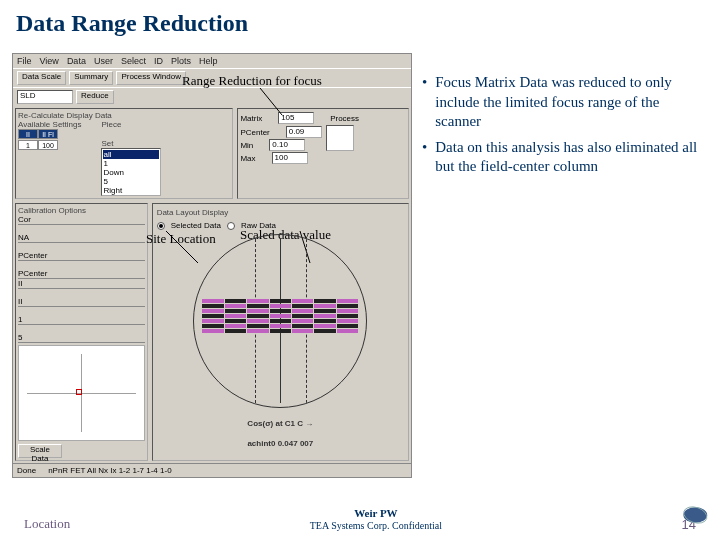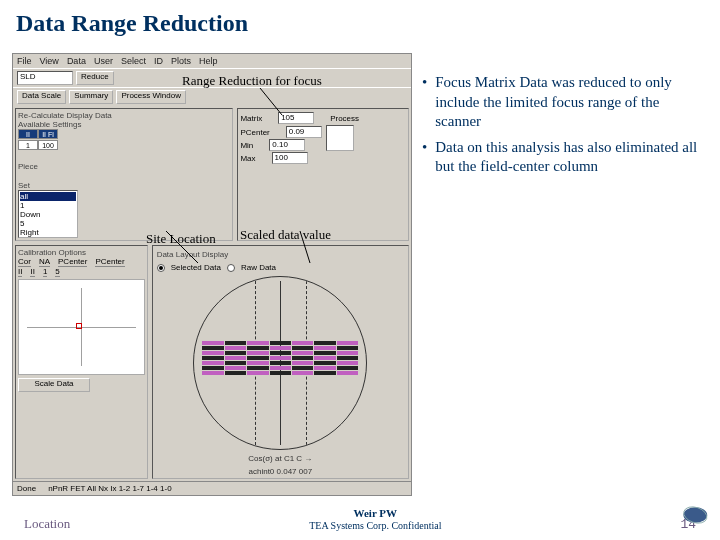--- a/index.html
+++ b/index.html
@@ -26,51 +26,51 @@
   .tiny-cell.dark { background: #153a7a; color: #fff; }
   .list { border: 1px inset #aaa; background: #fff; height: 48px; width: 60px; font-size: 8px; padding: 1px; }
   .list-item.sel { background: #0a246a; color: #fff; }
   .num-field { display: flex; gap: 16px; align-items: center; font-size: 8px; margin: 1px 0; }
   .num-input { border: 1px inset #aaa; background: #fff; width: 36px; height: 12px; font-size: 8px; padding: 0 2px; }
   .processbox { border: 1px inset #aaa; background: #fff; width: 28px; height: 26px; }
   .radio-row { display: flex; gap: 6px; font-size: 8px; align-items: center; padding: 2px; }
   .radio { width: 8px; height: 8px; border: 1px solid #555; border-radius: 50%; background: #fff; display: inline-block; position: relative; }
   .radio.on::after { content: ""; position: absolute; width: 4px; height: 4px; background: #000; border-radius: 50%; left: 1px; top: 1px; }
   .calib-panel { border: 1px inset #aaa; margin: 2px; padding: 2px; }
-  .calib-header { display: flex; gap: 8px; font-size: 8px; }
+  .calib-header { display: flex; gap: 8px; font-size: 8px; flex-direction: column; }
   .calib-header span { border-bottom: 1px solid #888; }
   .plot-area { border: 1px solid #aaa; background: #fff; margin-top: 2px; position: relative; height: 96px; }
   .plot-area .cross-h { position: absolute; left: 8px; right: 8px; top: 50%; height: 1px; background: #a0a0a0; }
   .plot-area .cross-v { position: absolute; top: 8px; bottom: 8px; left: 50%; width: 1px; background: #a0a0a0; }
   .plot-area .marker { position: absolute; width: 6px; height: 6px; border: 1px solid #c00; left: 46%; top: 46%; }
   .wafer-panel { border: 1px inset #aaa; margin: 2px; padding: 2px; }
   .wafer { position: relative; width: 174px; height: 174px; margin: 2px auto; }
   .wafer-circle { width: 174px; height: 174px; border: 1px solid #333; border-radius: 50%; position: relative; overflow: hidden; }
   .wafer-vline { position: absolute; width: 1px; background: #333; top: 4px; bottom: 4px; }
   .wafer-bars { position: absolute; left: 8px; right: 8px; top: 64px; bottom: 64px; display: flex; flex-direction: column; gap: 1px; }
   .bar { height: 4px; display: flex; gap: 1px; }
   .seg { flex: 1; }
   .seg.m { background: #c060c0; }
   .seg.k { background: #222; }
-  .wafer-caption { font-size: 8px; text-align: center; color: #333; margin-top: 4px; }
+  .wafer-caption { font-size: 8px; text-align: center; color: #333; margin-top: 11px; font-weight: bold; }
   .statusbar { border-top: 1px solid #888; background: #d4d0c8; font-size: 8px; padding: 2px 4px; display: flex; gap: 12px; }
 
   .annot { position: absolute; font-family: "Times New Roman", serif; color: #000; font-size: 13px; }
   .annot-line { stroke: #000; stroke-width: 1; fill: none; }
   svg.overlay { position: absolute; left: 0; top: 0; pointer-events: none; }
 
   .bullets { list-style: none; font-size: 15px; color: #003060; line-height: 1.3; }
   .bullets li { display: flex; margin-bottom: 6px; }
   .bullets li::before { content: "•"; margin-right: 8px; }
 
   .footer { position: absolute; bottom: 8px; left: 0; right: 0; display: flex; justify-content: space-between; align-items: flex-end; padding: 0 24px; font-size: 12px; }
   .footer .ov { color: #6a5a80; font-family: "Comic Sans MS", cursive; font-size: 13px; }
   .footer .center { text-align: center; color: #003060; font-weight: bold; font-size: 11px; line-height: 1.2; }
   .footer .center .c2 { font-weight: normal; font-size: 10px; }
-  .footer .num { color: #6a5a80; font-family: Liberation Mono, monospace; font-size: 13px; }
+  .footer .num { color: #6a5a80; font-family: Liberation Sans, sans-serif; font-size: 13px; }
   .footer .logo { width: 34px; height: 26px; position: absolute; right: 6px; bottom: 4px; }
   .footer .logo svg { width: 100%; height: 100%; }
 </style>
 </head>
 <body>
 
 <div class="slide-title">Data Range Reduction</div>
 
 <div class="content">
   <div class="left-col">
@@ -89,34 +89,34 @@
         <span>File</span>
         <span>View</span>
         <span>Data</span>
         <span>User</span>
         <span>Select</span>
         <span>ID</span>
         <span>Plots</span>
         <span>Help</span>
       </div>
       <div class="toolbar">
-        <div class="tb-combo">SLD</div>
-        <div class="tb-button">Reduce</div>
-      </div>
-      <div class="toolbar">
         <div class="tb-button">Data Scale</div>
         <div class="tb-button">Summary</div>
         <div class="tb-button">Process Window</div>
       </div>
+      <div class="toolbar">
+        <div class="tb-combo">SLD</div>
+        <div class="tb-button">Reduce</div>
+      </div>
 
       <div class="panel-row">
 
         <div class="data-panel" style="width:56%;">
           <div class="panel-label">Re-Calculate Display Data</div>
-          <div style="display:flex; gap:12px;flex-direction:column;">
+          <div style="display:flex; gap:20px;">
             <div>
               <div class="panel-label">Available Settings</div>
               <div class="tiny-grid">
                 <div class="tiny-grid-row">
                   <div class="tiny-cell dark">II</div>
                   <div class="tiny-cell dark">II Fl</div>
                 </div>
                 <div class="tiny-grid-row">
                   <div class="tiny-cell">1</div>
                   <div class="tiny-cell">100</div>
@@ -178,21 +178,21 @@
             <span>II</span>
             <span>II</span>
             <span>1</span>
             <span>5</span>
           </div>
           <div class="plot-area">
             <div class="cross-h"></div>
               <div class="cross-v"></div>
               <div class="marker"></div>
           </div>
-          <div class="tb-button" style="margin-top:3px; width:72px; text-align:center;">Scale Data</div>
+          <div class="tb-button" style="margin-top:3px; width:44px; text-align:center;">Scale Data</div>
         </div>
 
         <div class="wafer-panel" style="width:66%;">
           <div class="radio-row">
             <span class="panel-label">Data Layout Display</span>
           </div>
           <div class="radio-row">
             <span class="radio on"></span>
             <span>Selected Data</span>
             <span class="radio"></span>

